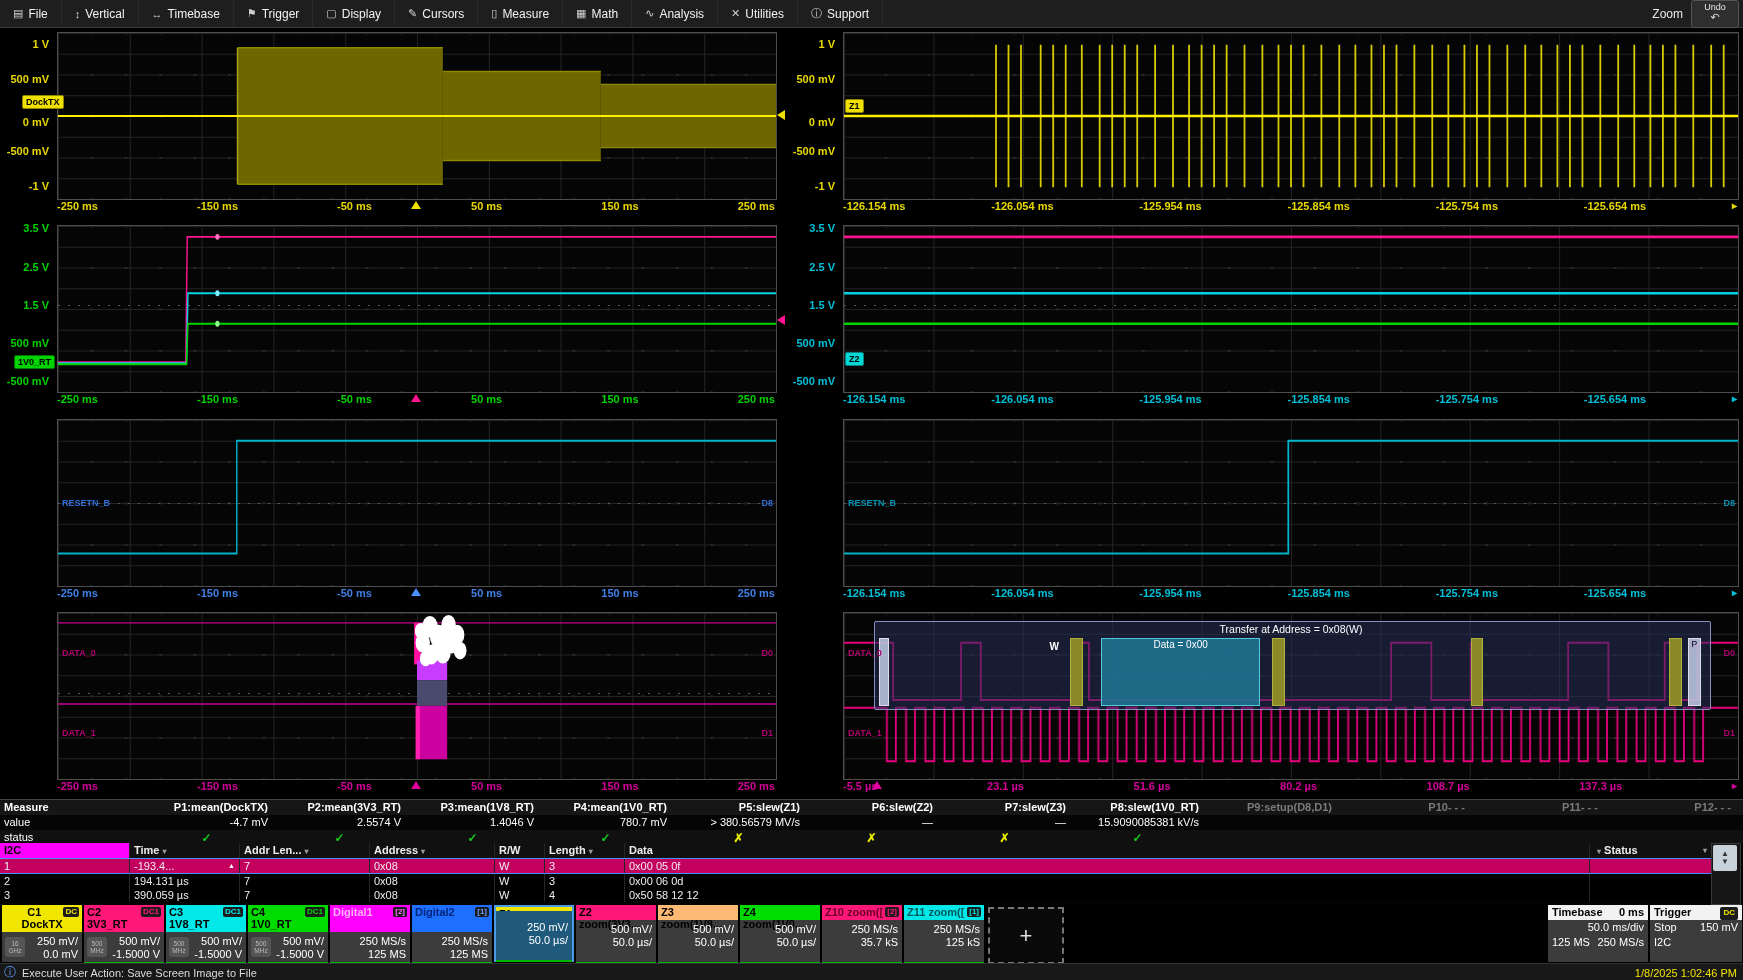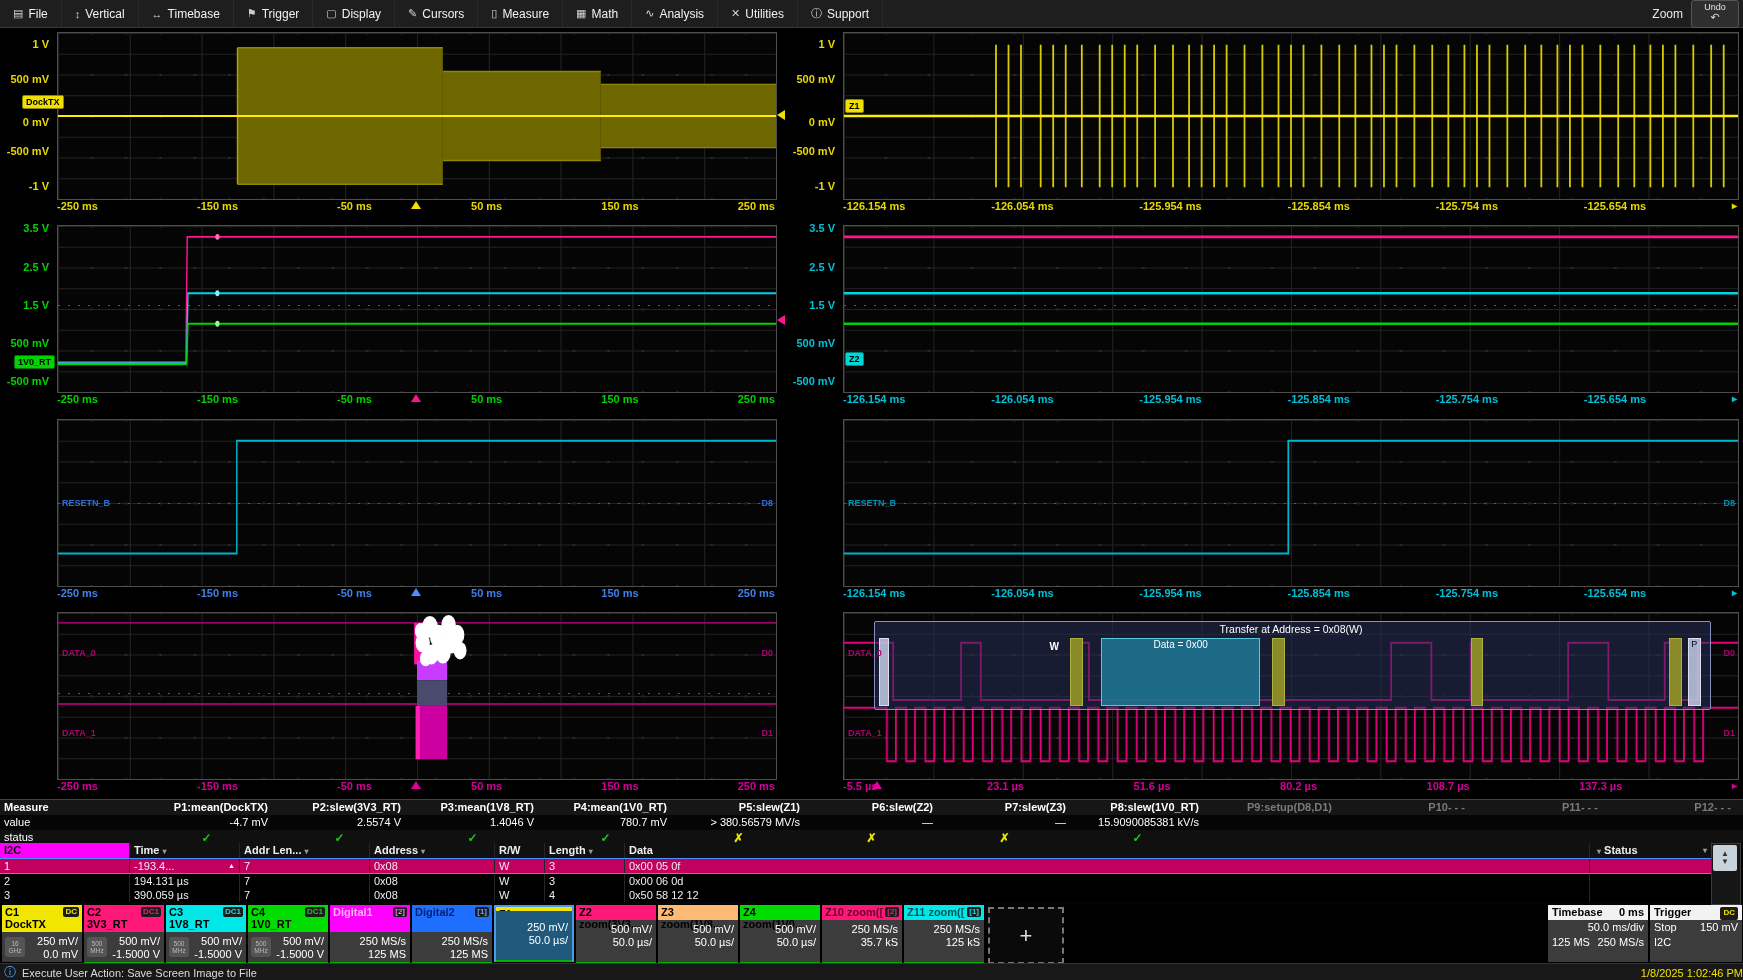--- a/index.html
+++ b/index.html
@@ -93,21 +93,21 @@
   .dbox{position:absolute;top:905px;width:80px;height:57px;background:#3c3c3c;box-sizing:border-box;}
   .dbox .hdr{position:relative;width:100%;box-sizing:border-box;padding:1px 3px;color:#000;font-weight:bold;font-size:11px;line-height:12px;}
   .dbox .hdr .bid{float:right;background:#1c1c1c;border-radius:2px;font-size:8px;font-weight:bold;
                   padding:0 2px;line-height:10px;margin-top:1px;}
   .dbox .bdy{position:absolute;left:0;right:0;bottom:0;top:auto;color:#fff;font-size:11px;
              text-align:right;padding:1px 4px;line-height:13px;}
   .dbox .sub{position:absolute;left:3px;top:3px;width:20px;height:20px;background:#555;border-radius:3px;
              color:#bbb;font-size:6.5px;line-height:7px;text-align:center;padding-top:3px;box-sizing:border-box;}
   .h27{height:27px;} .h15{height:15px;}
   .greenbar{position:absolute;left:0;right:0;bottom:-2px;height:2px;background:#00b400;}
-  .hdr-c1{background:#f0e600;} .hdr-c2{background:#ff1878;} .hdr-c3{background:#00e8e8;}
+  .hdr-c1{background:#f0e600;text-align:center;} .hdr-c2{background:#ff1878;} .hdr-c3{background:#00e8e8;}
   .hdr-c4{background:#00dc00;} .hdr-d1{background:#ff00ff;color:#ffb0ff!important;}
   .hdr-d2{background:#1e6eff;color:#00247a!important;}
   .hdr-z1{background:#f0e600;} .hdr-z2{background:#ff1878;} .hdr-z3{background:#fdba74;}
   .hdr-z4{background:#00dc00;} .hdr-z10{background:#ff1878;color:#6a0028!important;}
   .hdr-z11{background:#00e8e8;color:#00565a!important;}
   .txt-c1{color:#f0e600;} .txt-c2{color:#ff1878;} .txt-c3{color:#00e8e8;} .txt-c4{color:#00dc00;}
   .txt-d1{color:#ff70ff;} .txt-d2{color:#6aa0ff;}
   .selbox{border:2px solid #4a9ae4;}
   .selbox .bdy{background:#1f5a7d;}
   .addbox{position:absolute;top:907px;left:988px;width:72px;height:53px;border:2px dashed #777;
@@ -115,21 +115,21 @@
   .tbox{position:absolute;top:905px;height:57px;background:#3c3c3c;box-sizing:border-box;font-size:11px;}
   .tbox .whdr{background:#f2f2f2;color:#000;font-weight:bold;height:15px;line-height:15px;
               padding:0 4px;display:flex;justify-content:space-between;}
   .tbox .ln{color:#fff;padding:1px 4px;line-height:13px;display:flex;justify-content:space-between;}
   .tbox .bid{background:#1c1c1c;border-radius:2px;font-size:8px;color:#f0e600;font-weight:bold;
              padding:0 3px;line-height:11px;margin-top:2px;}
   
   .statusbar{position:absolute;left:0;top:963px;width:1743px;height:17px;background:#181818;
              border-top:1px solid #333;display:flex;align-items:center;font-size:11px;color:#dcdcdc;}
   .statusbar .info-i{color:#5aa0ff;font-size:12px;margin:0 6px 0 4px;}
-  .statusbar .dt{margin-left:auto;color:#f0e000;padding-right:0;}
+  .statusbar .dt{margin-left:auto;color:#f0e000;padding-right:6px;}
 </style>
 </head>
 <body>
 
 <div id="screen">
 
   <div class="menubar">
     <div class="menu-item">
         <span class="mi">▤</span>
         <span>File</span>
@@ -398,21 +398,21 @@
     <span>108.7 µs</span>
     <span>137.3 µs</span>
     <span class="axis-arrow">▸</span>
   </div>
   <div class="tri-up" style="left:872px;top:781px;border-bottom-color:#e000a0"></div>
 
   <div class="mtable">
     <div class="mrow mrow-h">
       <span class="mlabel">Measure</span>
       <div class="mcol" style="left:145px">P1:mean(DockTX)</div>
-      <div class="mcol" style="left:278px">P2:slew(3V3_RT)</div>
+      <div class="mcol" style="left:278px">P2:mean(3V3_RT)</div>
       <div class="mcol" style="left:411px">P3:mean(1V8_RT)</div>
       <div class="mcol" style="left:544px">P4:mean(1V0_RT)</div>
       <div class="mcol" style="left:677px">P5:slew(Z1)</div>
       <div class="mcol" style="left:810px">P6:slew(Z2)</div>
       <div class="mcol" style="left:943px">P7:slew(Z3)</div>
       <div class="mcol" style="left:1076px">P8:slew(1V0_RT)</div>
       <div class="mcol dim" style="left:1209px">P9:setup(D8,D1)</div>
       <div class="mcol dim" style="left:1342px">P10- - -</div>
       <div class="mcol dim" style="left:1475px">P11- - -</div>
       <div class="mcol dim" style="left:1608px">P12- - -</div>

